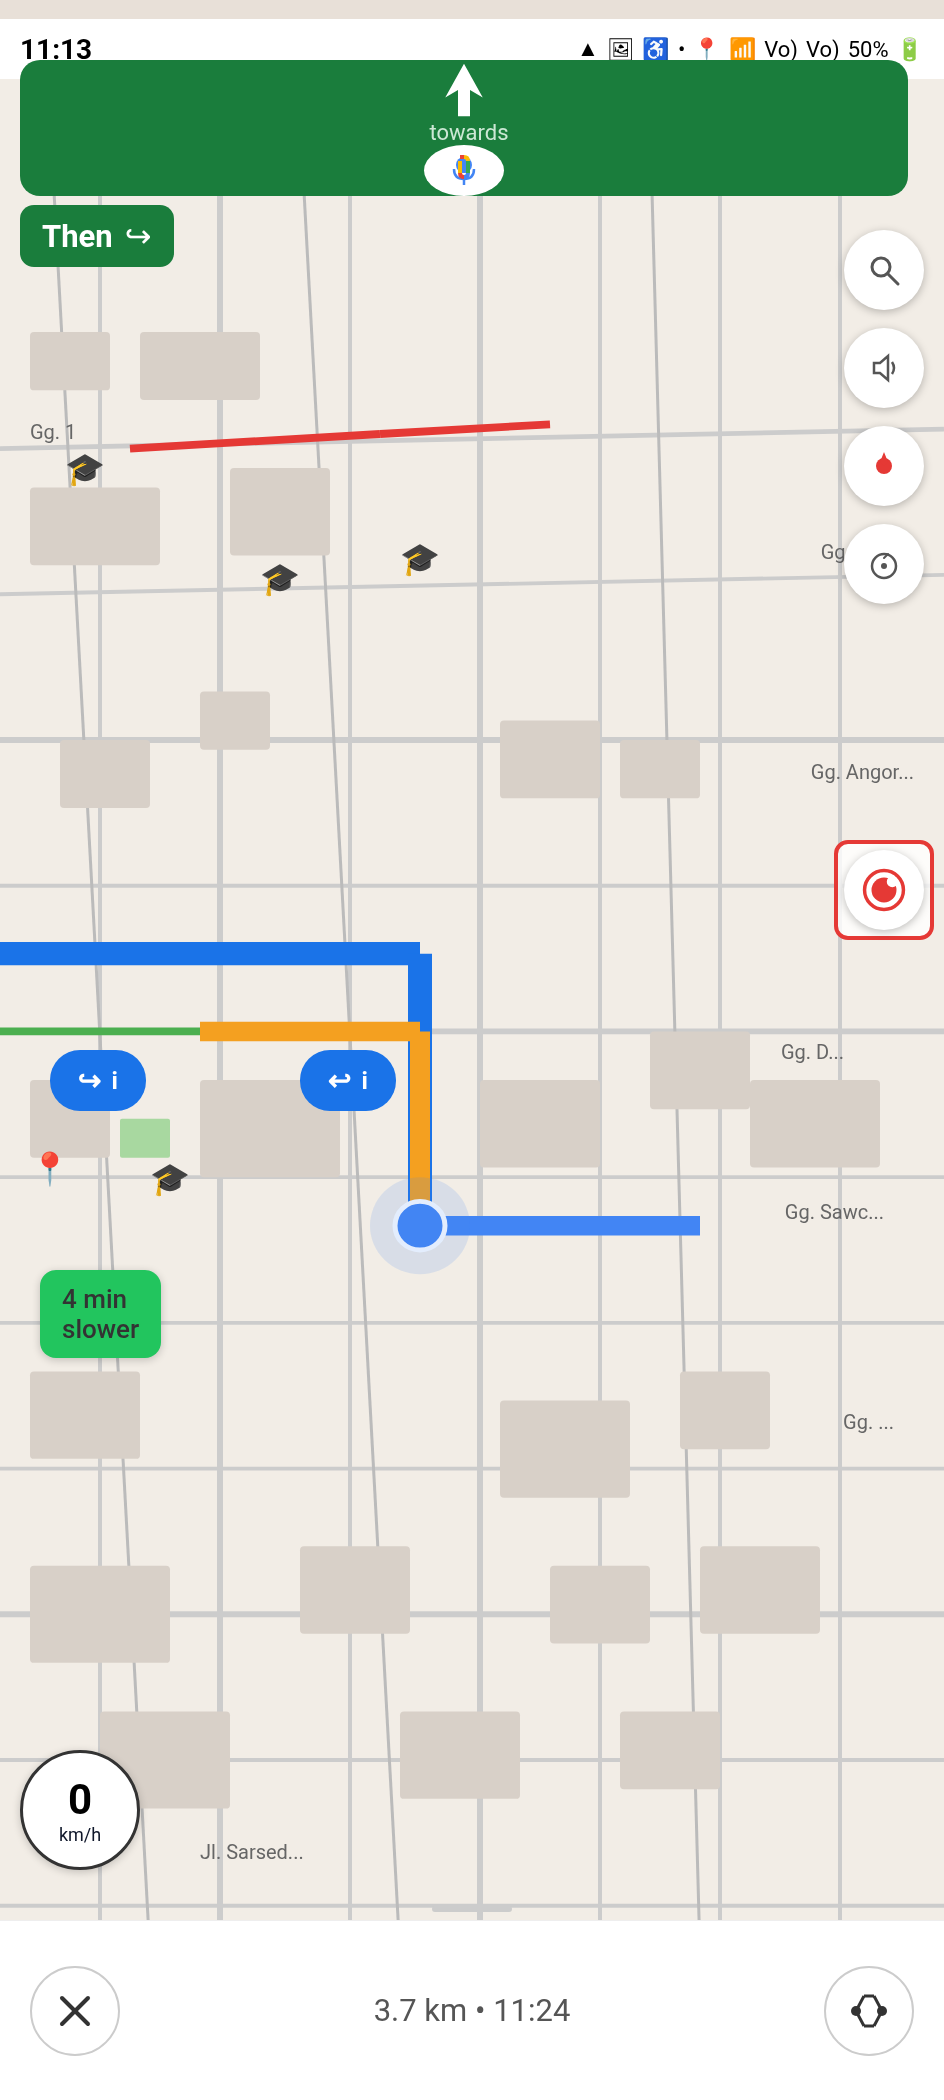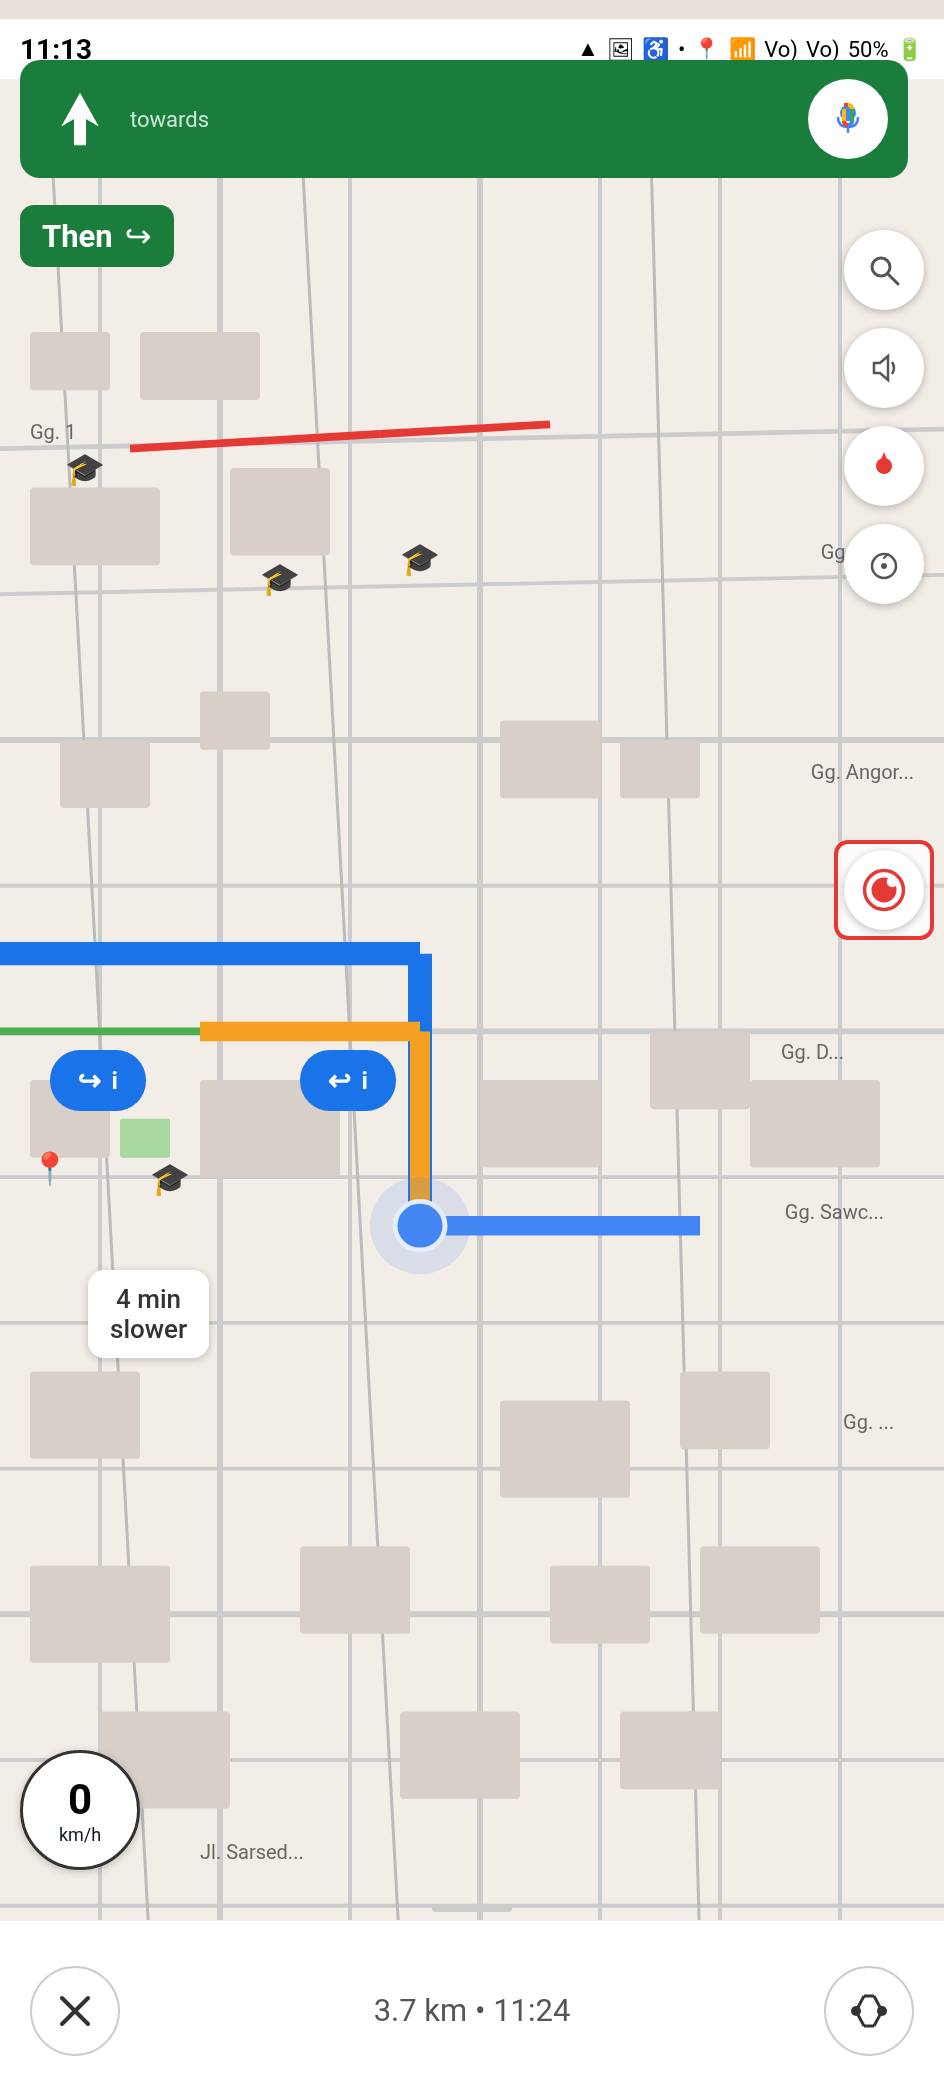--- a/index.html
+++ b/index.html
@@ -45,27 +45,28 @@
       background: #f2ede6;
       overflow: hidden;
     }
 
     
     #nav-header {
       position: absolute;
       top: 60px;
       left: 20px;
       right: 36px;
-      height: 118px;
+      height: 136px;
       background: #1a7d3c;
       border-radius: 20px;
       display: flex;
       align-items: center;
       padding: 0 20px;
       z-index: 200;
+      flex-direction: column;
     }
     .nav-arrow-up {
       width: 80px;
       height: 80px;
       display: flex;
       align-items: center;
       justify-content: center;
     }
     .nav-arrow-up svg { width: 60px; height: 60px; }
     .nav-direction-text {
@@ -177,29 +178,27 @@
     }
     .alt-route-label span {
       color: #fff;
       font-size: 28px;
       font-weight: bold;
     }
 
     
     .slower-label {
       position: absolute;
-      background: #ffffff;
+      background: #22c55e;
       border-radius: 16px;
       padding: 14px 22px;
       box-shadow: 0 2px 8px rgba(0,0,0,0.2);
       z-index: 150;
       left: 40px;
       top: 1270px;
-      text-align: center;
-      margin-left: 48px;
     }
     .slower-text {
       font-size: 26px;
       color: #333;
       font-weight: 500;
     }
 
     
     .speed-indicator {
       position: absolute;

